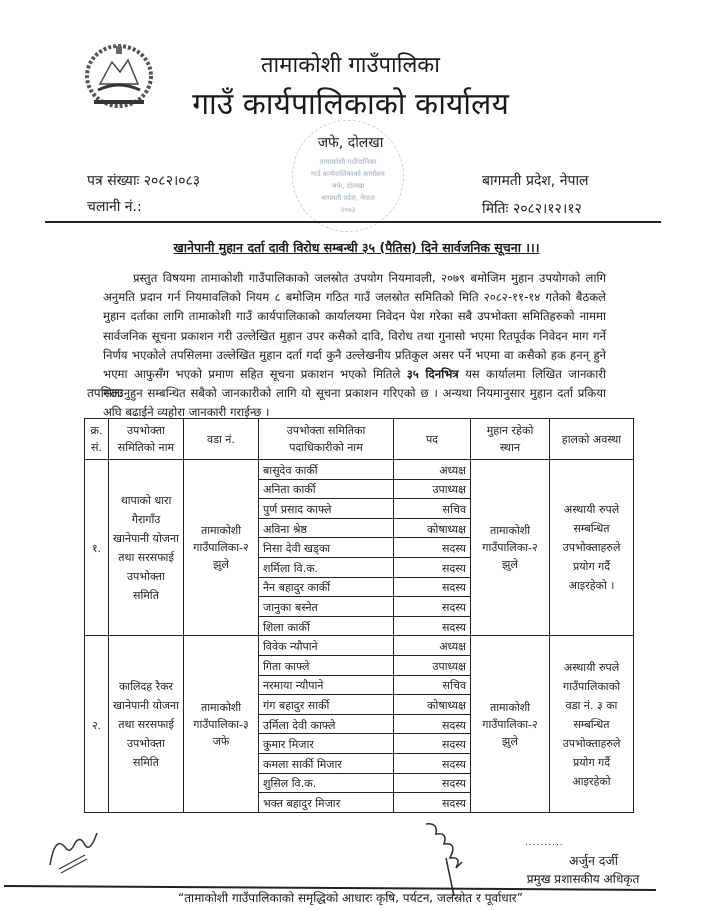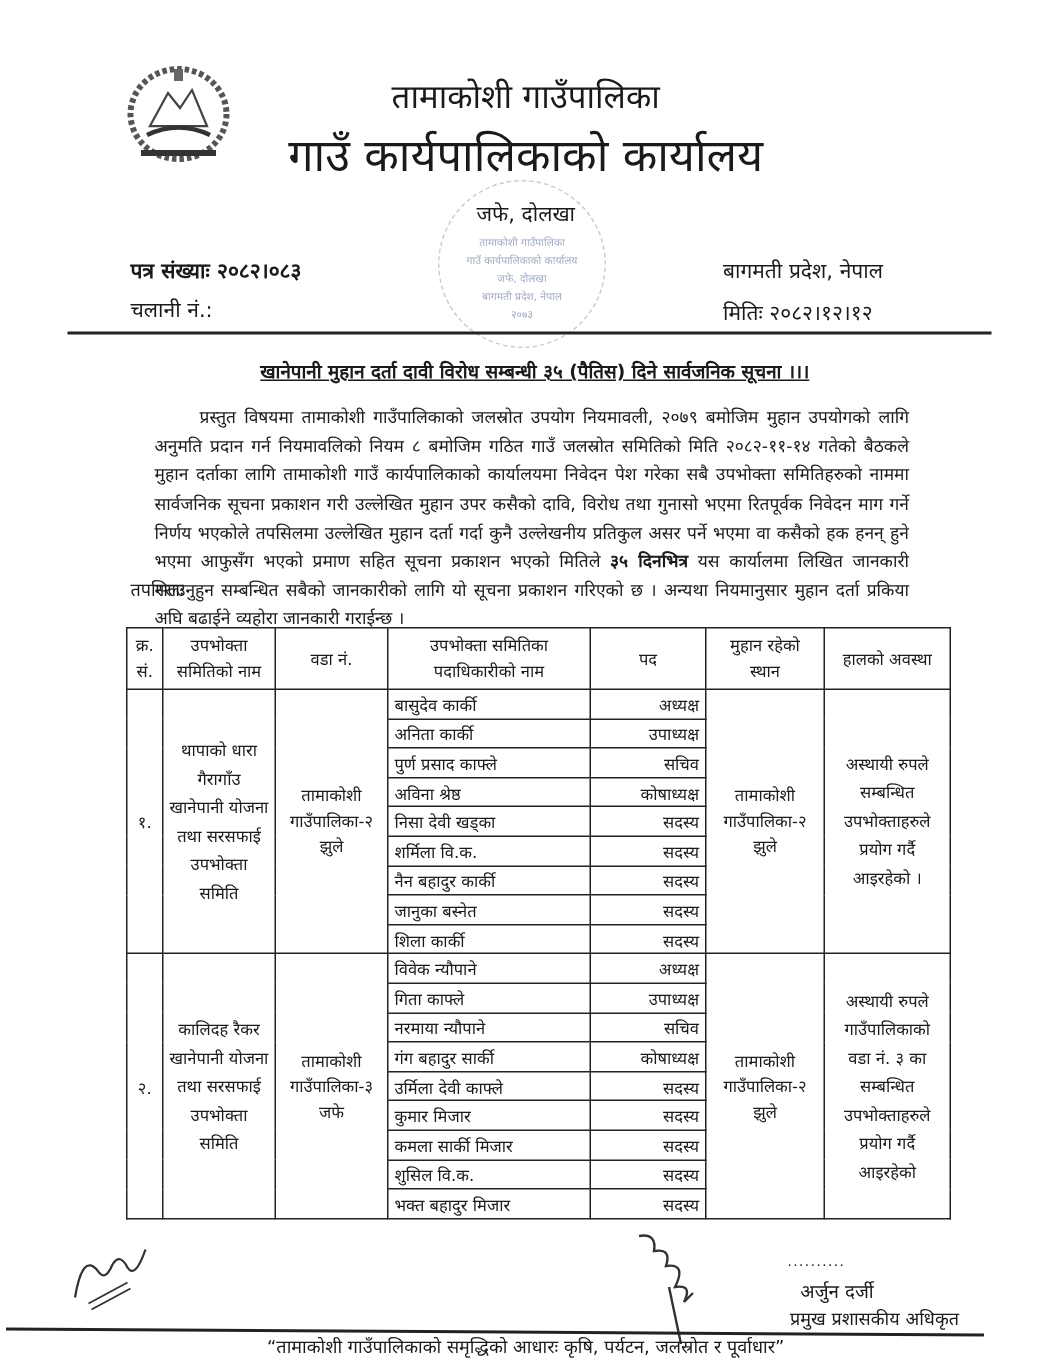--- a/index.html
+++ b/index.html
@@ -27,21 +27,21 @@
   .c-sn { width:15px; text-align:center; }
   .c-name { width:66px; text-align:center; line-height:19px; }
   .c-ward { width:66px; text-align:center; line-height:17px; }
   .c-off { width:126px; text-align:left; }
   .c-pos { width:68px; text-align:right; }
   .c-src { width:70px; text-align:center; line-height:17px; }
   .c-st { width:75px; text-align:center; line-height:19px; }
   .sig-left { left:45px; top:825px; width:60px; height:50px; }
   .sig-mid { left:418px; top:818px; width:60px; height:80px; }
   .dots { left:525px; top:837px; font-size:9px; letter-spacing:1px; }
-  .signer { left:498px; top:852px; width:120px; text-align:center; font-size:12.5px; }
+  .signer { left:498px; top:852px; width:120px; text-align:right; font-size:12.5px; }
   .signer-title { left:503px; top:870px; width:160px; text-align:center; font-size:12px; }
   .foot-rule { left:4px; width:652px; top:887px; height:0; border-top:2px solid #222; transform:rotate(0.35deg); }
   .motto { left:0; width:701px; top:889px; text-align:center; font-size:12px; }
 </style>
 </head>
 <body>
 
 <div class="abs logo">
   <svg width="78" height="72" viewBox="0 0 78 72">
     <ellipse cx="39" cy="36" rx="32" ry="30" fill="none" stroke="#555" stroke-width="4" stroke-dasharray="3 2"></ellipse>
@@ -57,21 +57,21 @@
 <div class="abs addr">जफे, दोलखा</div>
 
 <div class="abs stamp">
   <span style="top:36px">तामाकोशी गाउँपालिका</span>
   <span style="top:48px">गाउँ कार्यपालिकाको कार्यालय</span>
   <span style="top:60px">जफे, दोलखा</span>
   <span style="top:72px">बागमती प्रदेश, नेपाल</span>
   <span style="top:84px">२०७३</span>
 </div>
 
-<div class="abs meta" style="left:87px; top:170px;font-weight:bold;">
+<div class="abs meta" style="left:87px; top:170px;">
   <span>पत्र संख्याः</span>
   <span>२०८२।०८३</span>
 </div>
 <div class="abs meta" style="left:87px; top:196px;">
   <span>चलानी नं.:</span>
   <span></span>
 </div>
 <div class="abs meta" style="left:482px; top:170px;">बागमती प्रदेश, नेपाल</div>
 <div class="abs meta" style="left:482px; top:198px;">
   <span>मितिः</span>

